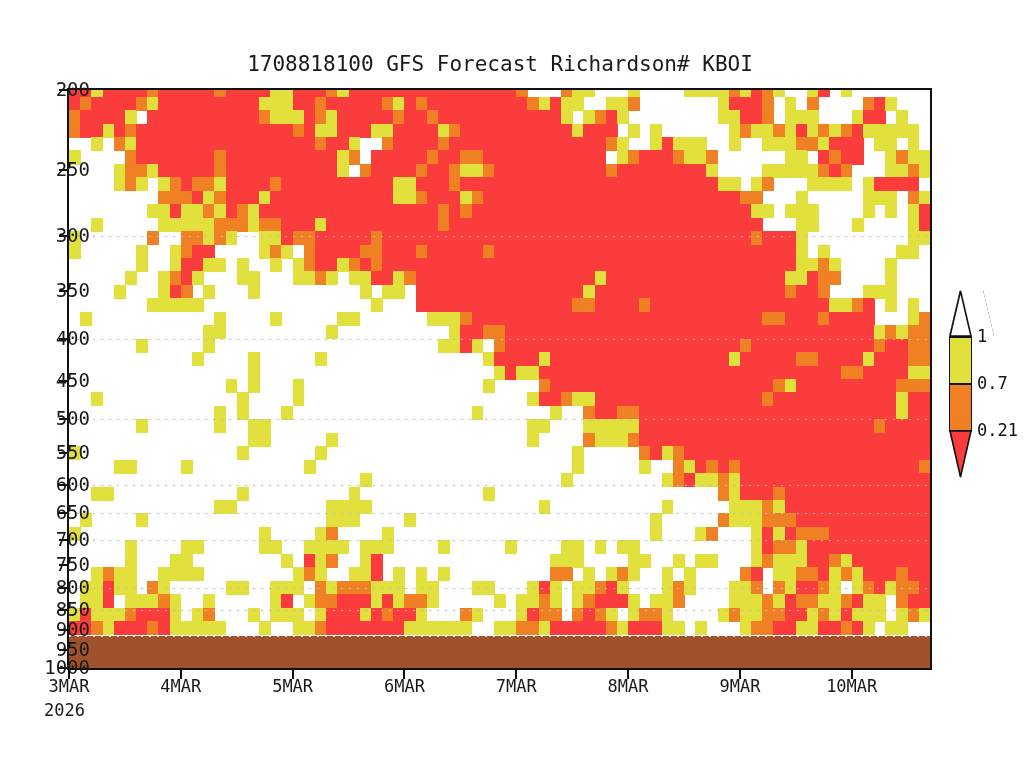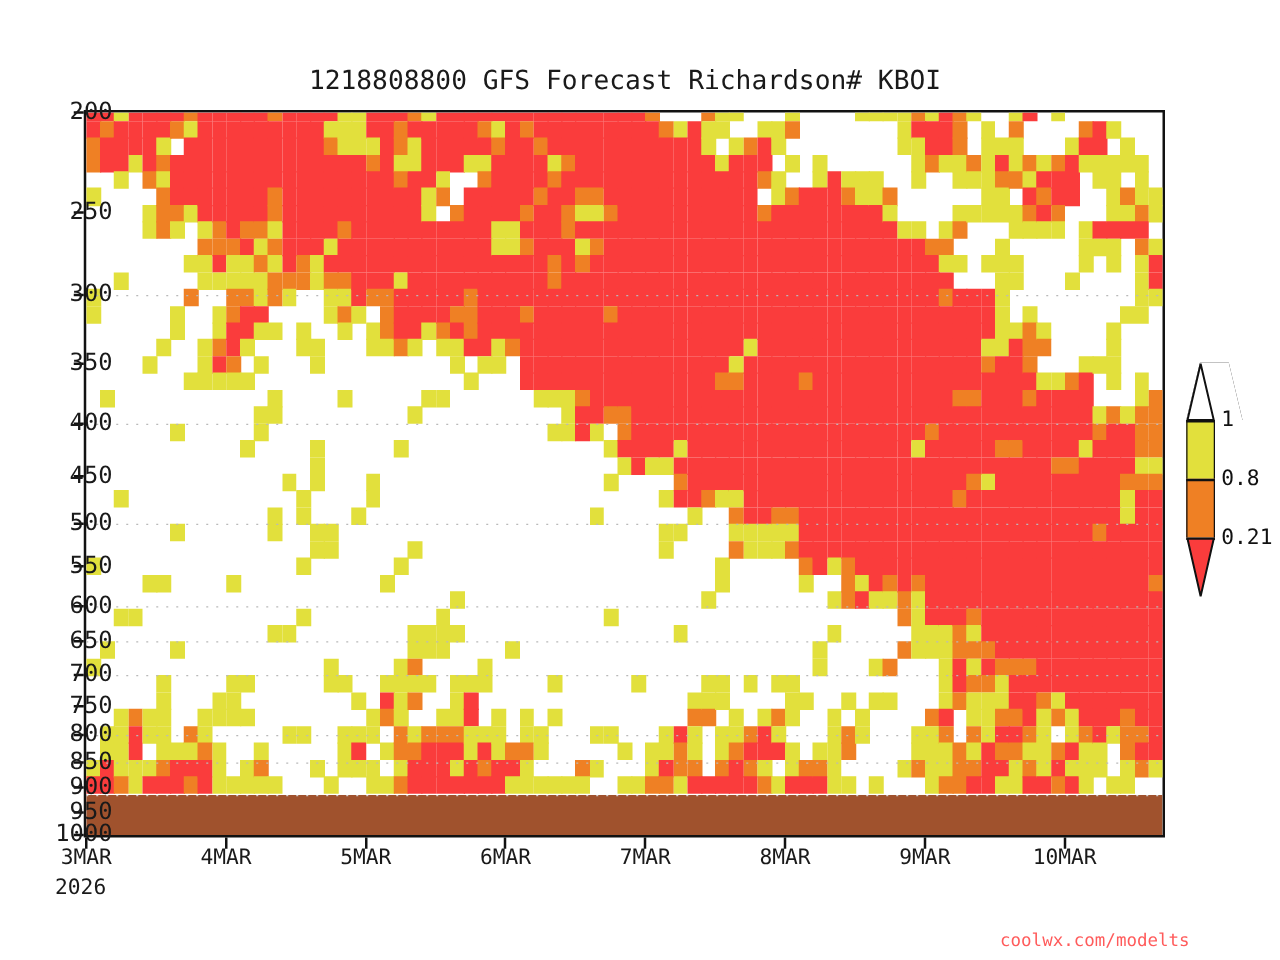--- a/index.html
+++ b/index.html
@@ -66,21 +66,21 @@
           border-left:1.5px solid #111;border-right:1.5px solid #111;}
   .cb-line{position:absolute;left:0;width:23px;height:1.5px;background:#111;}
   .cb-cap{position:absolute;left:0;width:23px;height:0;}
   .cb-lab{position:absolute;left:28px;font-size:17px;color:#111;white-space:nowrap;}
 </style>
 </head>
 <body>
 
 <div id="root">
 
-  <div class="title">1218808800 GFS Forecast Richardson# KBOI</div>
+  <div class="title">1708818100 GFS Forecast Richardson# KBOI</div>
 
   <div id="plot">
     <div id="cells">
         <i style="left: 0px; width: 11.7818px; top: 0px; height: 7.32093px; background: rgb(250, 60, 60);"></i>
         <i style="left: 0px; width: 11.7818px; top: 6.72093px; height: 14.0419px; background: rgb(250, 60, 60);"></i>
         <i style="left: 0px; width: 11.7818px; top: 20.1628px; height: 14.0419px; background: rgb(239, 128, 36);"></i>
         <i style="left: 0px; width: 11.7818px; top: 33.6047px; height: 14.0419px; background: rgb(239, 128, 36);"></i>
         <i style="left: 0px; width: 11.7818px; top: 60.4884px; height: 14.0419px; background: rgb(226, 224, 60);"></i>
         <i style="left: 0px; width: 11.7818px; top: 141.14px; height: 14.0419px; background: rgb(226, 224, 60);"></i>
         <i style="left: 0px; width: 11.7818px; top: 154.581px; height: 14.0419px; background: rgb(226, 224, 60);"></i>
@@ -2080,33 +2080,32 @@
       <div class="xlab" style="left: 456.273px;">7MAR</div>
       <div class="xtick" style="left: 627.091px;"></div>
       <div class="xlab" style="left: 568.091px;">8MAR</div>
       <div class="xtick" style="left: 738.909px;"></div>
       <div class="xlab" style="left: 679.909px;">9MAR</div>
       <div class="xtick" style="left: 850.727px;"></div>
       <div class="xlab" style="left: 791.727px;">10MAR</div>
     </div>
 
   <div class="yearlab">2026</div>
-  <div class="credit">coolwx.com/modelts</div>
 
   <div id="cbar">
       <div class="cb-cap" style="top: 0px; border-left: 11.5px solid transparent; border-right: 11.5px solid transparent; border-bottom: 46px solid rgb(255, 255, 255); filter: drop-shadow(rgb(17, 17, 17) 0px 0px 0px);"></div>
       <svg width="23" height="47" style="position: absolute; left: 0px; top: 0px;">
         <polygon points="11.5,1 22,46 1,46" fill="#ffffff" stroke="#111" stroke-width="1.6"></polygon>
       </svg>
       <div class="cb-seg" style="top: 46px; height: 47px; background: rgb(226, 224, 60);"></div>
       <div class="cb-seg" style="top: 93px; height: 47px; background: rgb(239, 128, 36);"></div>
       <div class="cb-line" style="top: 46px;"></div>
       <div class="cb-line" style="top: 93px;"></div>
       <div class="cb-line" style="top: 140px;"></div>
       <svg width="23" height="48" style="position: absolute; left: 0px; top: 140px;">
         <polygon points="1,1 22,1 11.5,47" fill="#fa3c3c" stroke="#111" stroke-width="1.6"></polygon>
       </svg>
       <div class="cb-lab" style="top: 36px;">1</div>
-      <div class="cb-lab" style="top: 83px;">0.8</div>
+      <div class="cb-lab" style="top: 83px;">0.7</div>
       <div class="cb-lab" style="top: 130px;">0.21</div>
     </div>
 
 </div>
 
 </body></html>

